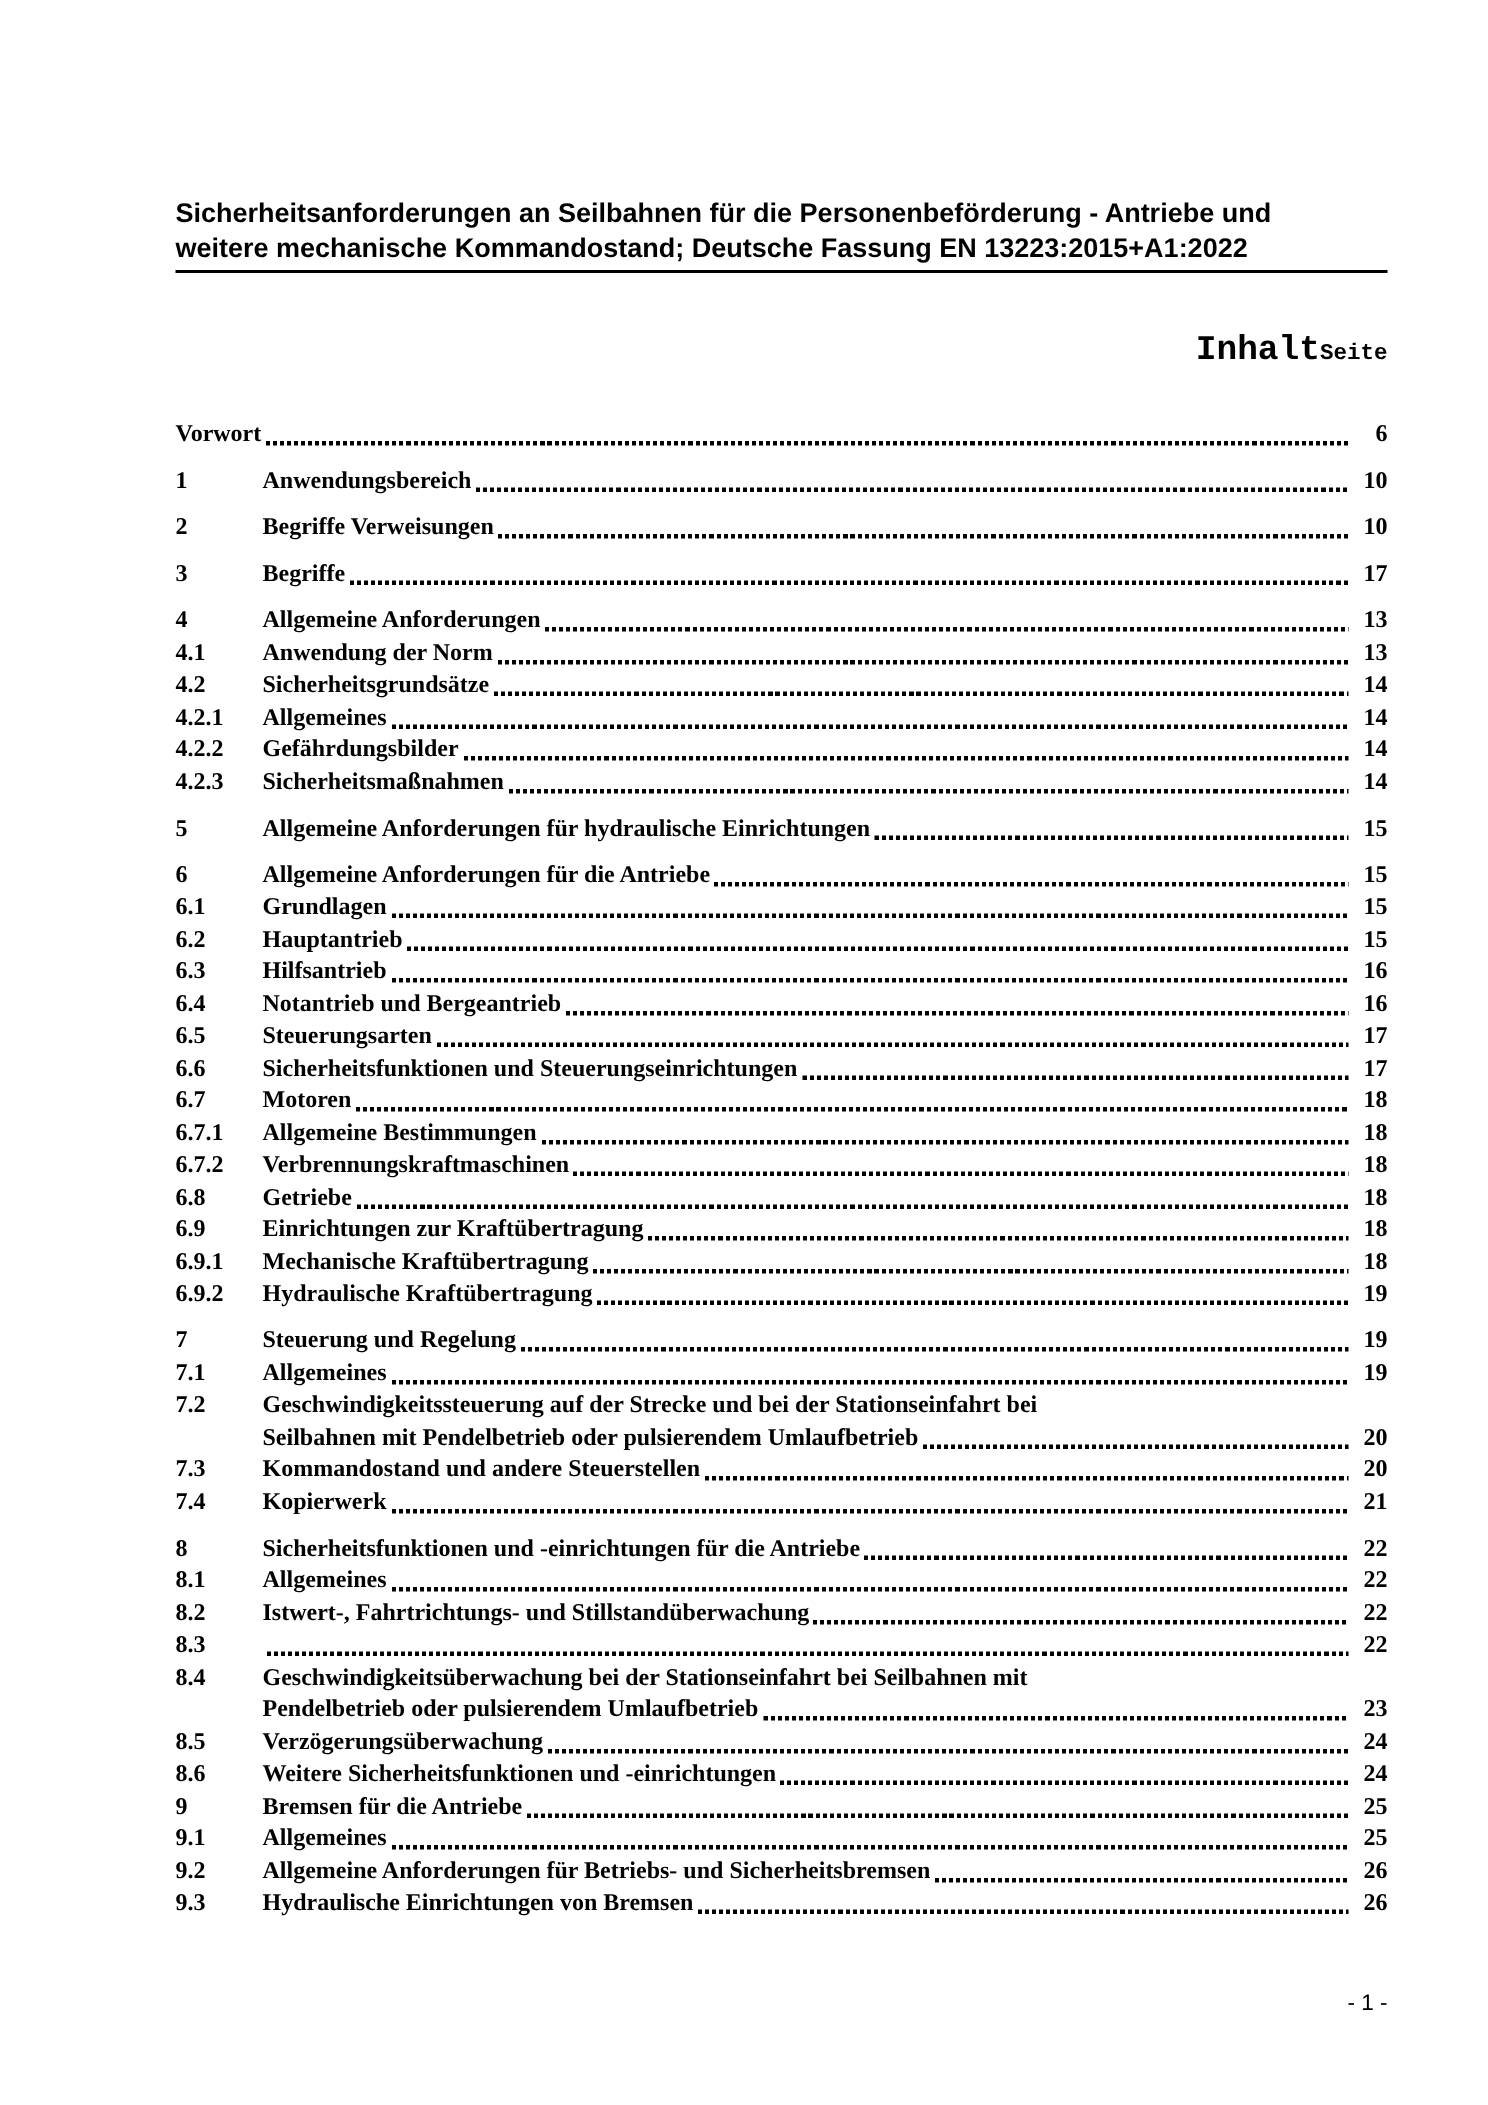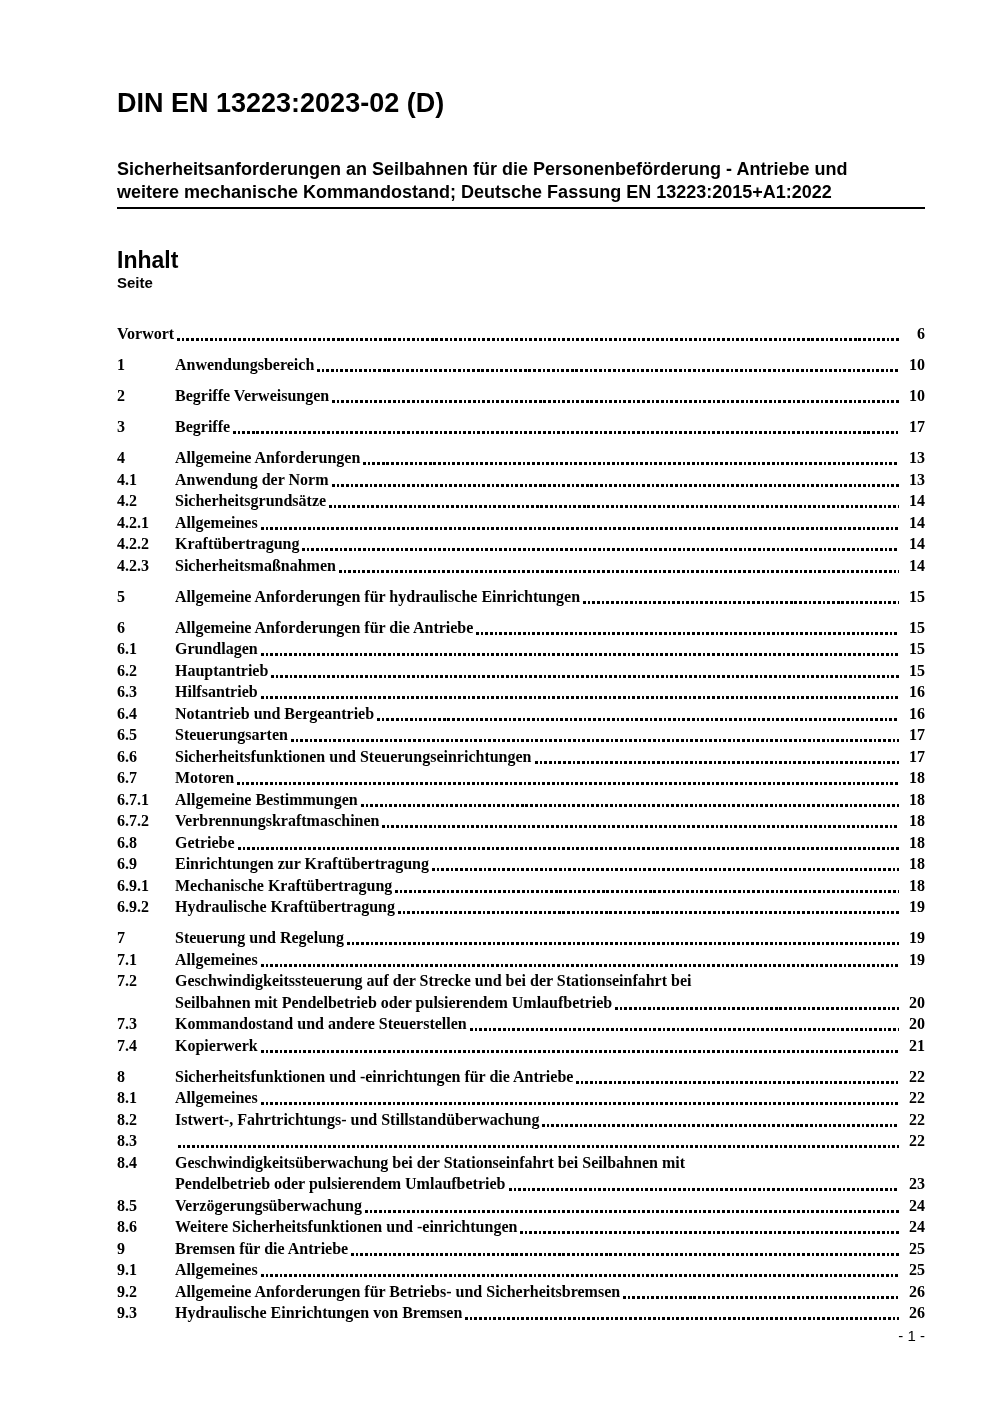--- a/index.html
+++ b/index.html
@@ -29,25 +29,24 @@
     font-size: 18px;
     font-weight: bold;
     line-height: 23px;
     padding-bottom: 3px;
     border-bottom: 2px solid #000;
   }
   .doc-title div { white-space: nowrap; }
   .toc-head {
     margin-top: 38px;
     display: flex;
-    justify-content: space-between;
+    justify-content: flex-end;
     align-items: baseline;
-    font-family: Liberation Sans, sans-serif;
+    font-family: Liberation Mono, monospace;
     font-weight: bold;
-    flex-direction: column;
   }
   .toc-heading { font-size: 23px; line-height: 27px; }
   .toc-page-label { font-size: 15px; }
   .toc-list {
     margin-top: 32px;
     font-size: 16px;
     font-weight: bold;
   }
   .toc-row { display: flex; line-height: 21.5px; }
   .toc-row.space { margin-top: 9.5px; }
@@ -72,21 +71,20 @@
     right: 67px;
     font-family: "Liberation Sans", sans-serif;
     font-size: 15px;
     font-weight: normal;
   }
 </style>
 </head>
 <body>
 
 <div class="content">
-  <h1 class="doc-number">DIN EN 13223:2023-02 (D)</h1>
 
   <div class="doc-title">
     <div>Sicherheitsanforderungen an Seilbahnen für die Personenbeförderung - Antriebe und</div>
     <div>weitere mechanische Kommandostand; Deutsche Fassung EN 13223:2015+A1:2022</div>
   </div>
 
   <div class="toc-head">
     <span class="toc-heading">Inhalt</span>
     <span class="toc-page-label">Seite</span>
   </div>
@@ -168,21 +166,21 @@
             <span class="toc-text">Allgemeines</span>
             <span class="leader"></span>
             <span class="toc-page">14</span>
           </div>
         </div>
       </div>
       <div class="toc-row">
         <span class="toc-num">4.2.2</span>
         <div class="toc-body">
           <div class="toc-line">
-            <span class="toc-text">Kraftübertragung</span>
+            <span class="toc-text">Gefährdungsbilder</span>
             <span class="leader"></span>
             <span class="toc-page">14</span>
           </div>
         </div>
       </div>
       <div class="toc-row">
         <span class="toc-num">4.2.3</span>
         <div class="toc-body">
           <div class="toc-line">
             <span class="toc-text">Sicherheitsmaßnahmen</span>

